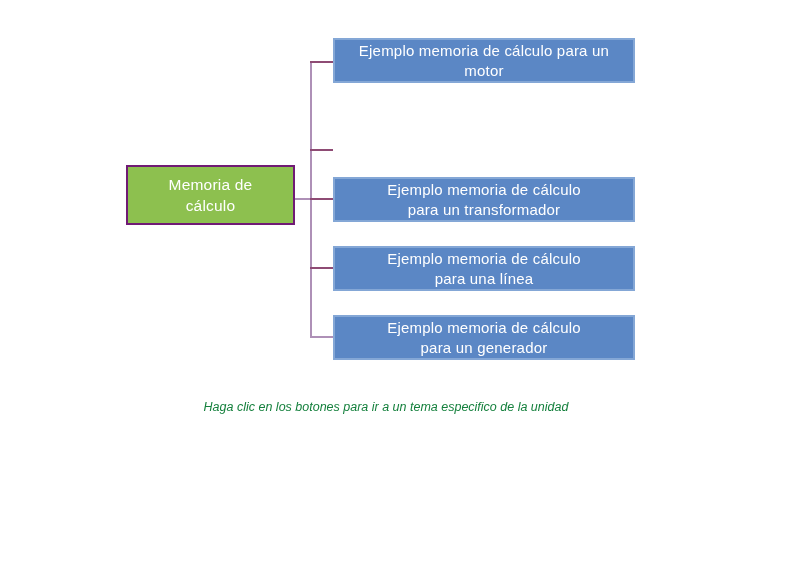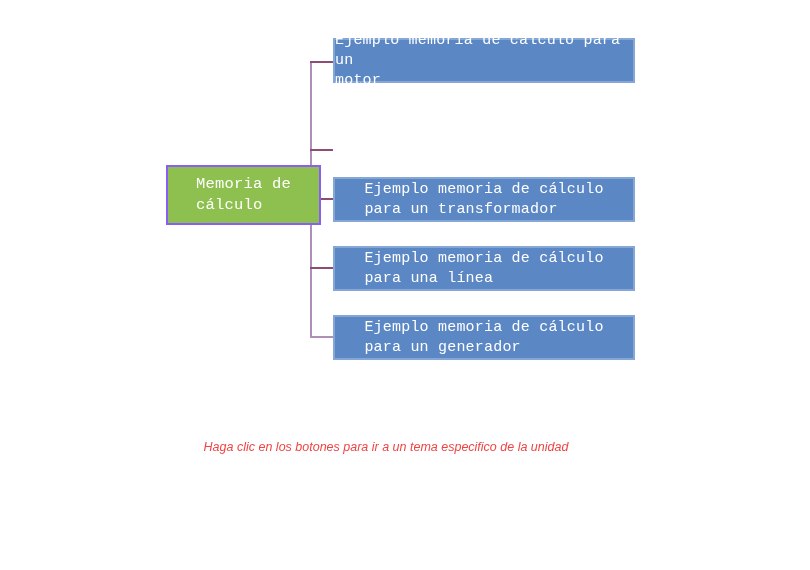--- a/index.html
+++ b/index.html
@@ -22,36 +22,34 @@
     width: 810px;
     height: 570px;
     pointer-events: none;
   }
   .node {
     position: absolute;
     box-sizing: border-box;
     display: flex;
     align-items: center;
     justify-content: center;
-    text-align: left;
+    text-align: center;
     color: #ffffff;
     white-space: pre-line;
     letter-spacing: 0.2px;
-    font-family: Liberation Mono, monospace;
   }
   .root-node {
     left: 126px;
     top: 165px;
-    width: 155px;
+    width: 169px;
     height: 60px;
     background: #8dc04f;
-    border: 2px solid #8b5cf6;
+    border: 2px solid #701a75;
     font-size: 15.5px;
     line-height: 21px;
-    margin-left: 40px;
   }
   .topic-button {
     left: 333px;
     width: 302px;
     height: 45px;
     background: #5b87c5;
     border: 2px solid #84a7d6;
     font-size: 15px;
     line-height: 20px;
     cursor: pointer;
@@ -62,22 +60,21 @@
   .topic-button.pos-3 { top: 246px; }
   .topic-button.pos-4 { top: 315px; }
   .caption {
     position: absolute;
     left: 0;
     top: 400px;
     width: 772px;
     text-align: center;
     font-size: 12.5px;
     font-style: italic;
-    color: #ef4444;
-    margin-top: 40px;
+    color: #15803d;
   }
 </style>
 </head>
 <body>
 
 <div class="canvas">
 
   <svg class="connector-layer" width="810" height="570" viewBox="0 0 810 570">
     <line x1="281" y1="199" x2="311" y2="199" stroke-width="2" stroke="#ae90b7"></line>
     <line x1="311" y1="62" x2="311" y2="337" stroke-width="2" stroke="#ae90b7"></line>

